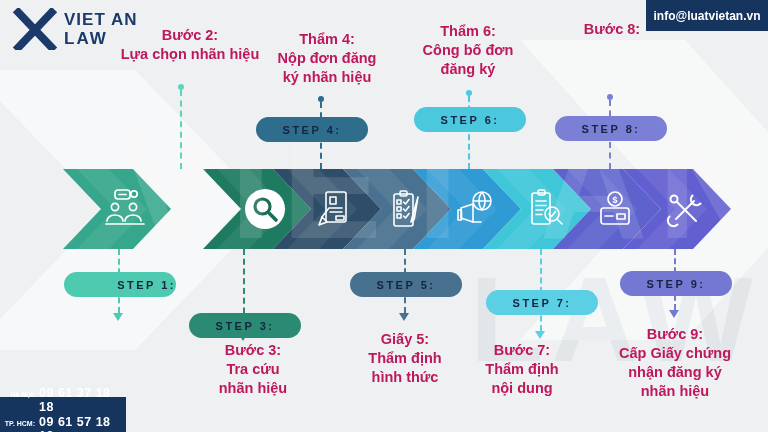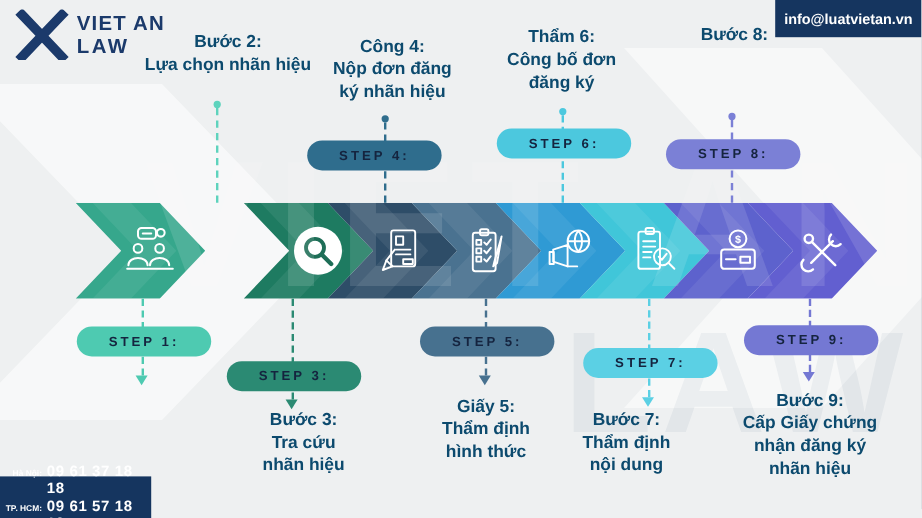--- a/index.html
+++ b/index.html
@@ -55,21 +55,21 @@
   .c5{left:404px;top:249px;height:64px}.c7{left:540px;top:249px;height:82px}
   .c9{left:674px;top:249px;height:61px}
   .dot{position:absolute;width:6px;height:6px;border-radius:50%;z-index:3;}
   .d2{left:178px;top:84px}.d4{left:318px;top:96px}.d6{left:466px;top:90px}.d8{left:607px;top:94px}
   .ahead{position:absolute;width:0;height:0;border-left:5.5px solid transparent;
     border-right:5.5px solid transparent;border-top:8px solid #999;z-index:3;}
   .a1{left:113px;top:313px}.a3{left:238px;top:333px}.a5{left:399px;top:313px}
   .a7{left:535px;top:331px}.a9{left:669px;top:310px}
   
   .buoc{position:absolute;text-align:center;font-weight:bold;font-size:14.5px;
-    color:#0c4a6e;line-height:1.32;z-index:4;}
+    color:#be185d;line-height:1.32;z-index:4;}
   .buoc .ttl{display:block;}
   .buoc .dsc{display:block;white-space:pre-line;}
   .t1{left:30px;top:330px;width:184px}.t2{left:95px;top:26px;width:190px}
   .t3{left:173px;top:341px;width:160px}.t4{left:242px;top:30px;width:170px}
   .t5{left:325px;top:330px;width:160px}.t6{left:383px;top:22px;width:170px}
   .t7{left:442px;top:341px;width:160px}.t8{left:520px;top:20px;width:184px}
   .t9{left:583px;top:325px;width:184px}
 </style>
 </head>
 <body>
@@ -201,24 +201,24 @@
   <div class="ahead a5" style="border-top-color: rgb(71, 113, 143);"></div>
   <div class="dot d6" style="background: rgb(76, 200, 222);"></div>
   <div class="conn c6" style="border-color: rgb(76, 200, 222);"></div>
   <div class="conn c7" style="border-color: rgb(91, 208, 228);"></div>
   <div class="ahead a7" style="border-top-color: rgb(91, 208, 228);"></div>
   <div class="dot d8" style="background: rgb(123, 128, 214);"></div>
   <div class="conn c8" style="border-color: rgb(123, 128, 214);"></div>
   <div class="conn c9" style="border-color: rgb(116, 120, 211);"></div>
   <div class="ahead a9" style="border-top-color: rgb(116, 120, 211);"></div>
 
-  <div class="pill p1" style="background: rgb(78, 202, 177);">
+  <div class="pill p1" style="background: rgb(78, 202, 177); justify-content: flex-end;">
       <span>STEP 1:</span>
     </div>
-  <div class="pill p3" style="background: rgb(43, 138, 115);">
+  <div class="pill p3" style="background: rgb(43, 138, 115); margin-top: 12px;">
       <span>STEP 3:</span>
     </div>
   <div class="pill p4" style="background: rgb(47, 109, 141);">
       <span>STEP 4:</span>
     </div>
   <div class="pill p5" style="background: rgb(71, 113, 143);">
       <span>STEP 5:</span>
     </div>
   <div class="pill p6" style="background: rgb(76, 200, 222);">
       <span>STEP 6:</span>
@@ -236,21 +236,21 @@
   <div class="buoc t2">
       <span class="ttl">Bước 2:</span>
       <span class="dsc">Lựa chọn nhãn hiệu</span>
     </div>
   <div class="buoc t3">
       <span class="ttl">Bước 3:</span>
       <span class="dsc">Tra cứu
 nhãn hiệu</span>
     </div>
   <div class="buoc t4">
-      <span class="ttl">Công 4:</span>
+      <span class="ttl">Thẩm 4:</span>
       <span class="dsc">Nộp đơn đăng
 ký nhãn hiệu</span>
     </div>
   <div class="buoc t5">
       <span class="ttl">Giấy 5:</span>
       <span class="dsc">Thẩm định
 hình thức</span>
     </div>
   <div class="buoc t6">
       <span class="ttl">Thẩm 6:</span>

